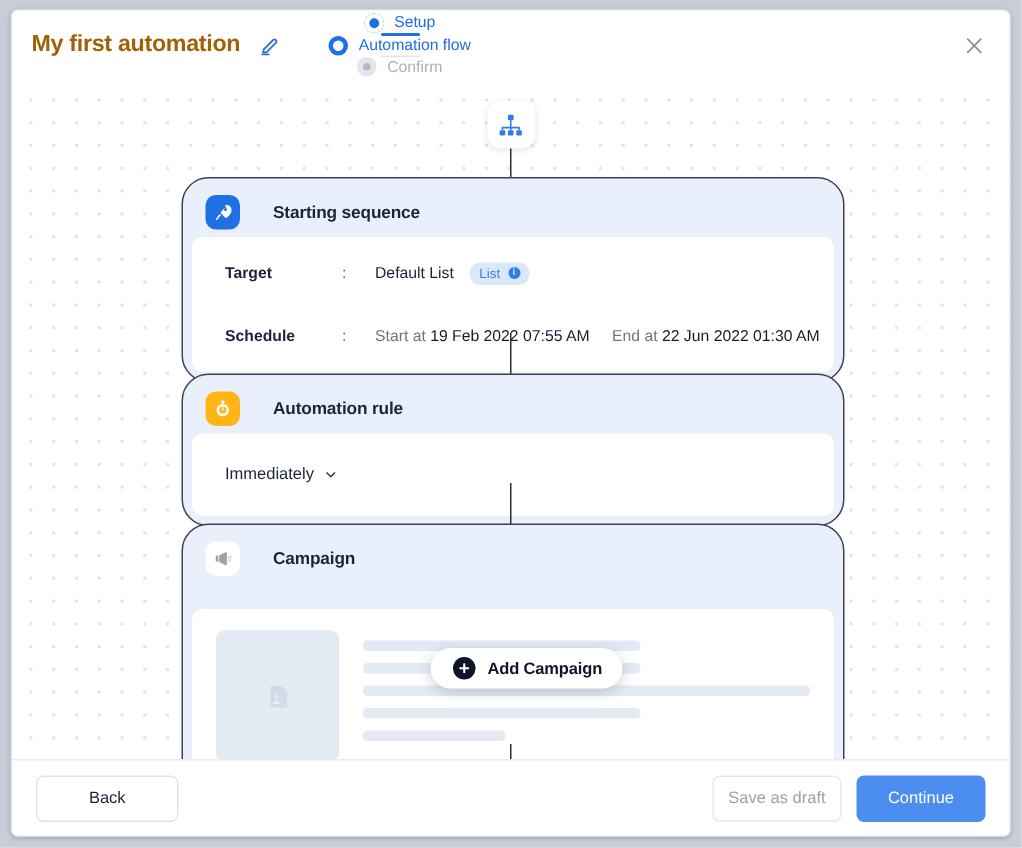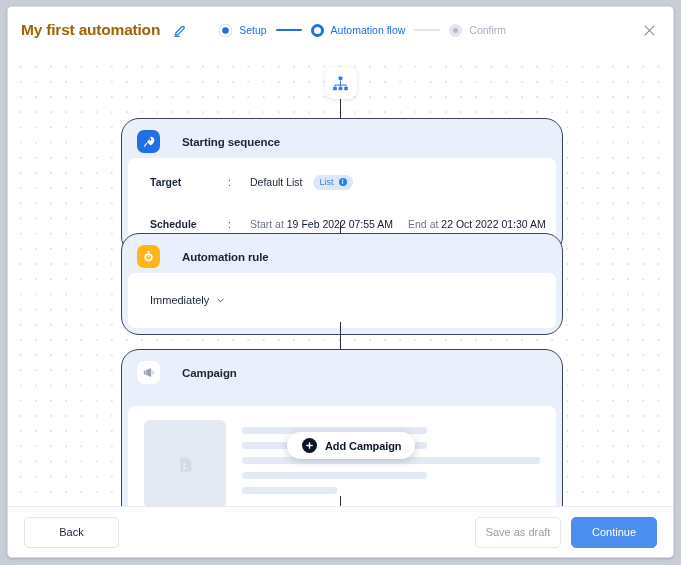--- a/index.html
+++ b/index.html
@@ -49,20 +49,21 @@
     margin-left: 11px;
     width: 16px; height: 16px;
     display: flex; align-items: center; justify-content: center;
     cursor: pointer;
   }
 
   .stepper {
     display: flex;
     align-items: center;
     margin-left: 32px;
+    flex-direction: column;
   }
   .step { display: flex; align-items: center; cursor: pointer; }
   .step-dot-filled {
     width: 13px; height: 13px; border-radius: 50%;
     background: #1f6fe5;
     box-shadow: inset 0 0 0 3.2px #ffffff, 0 0 0 0 #fff;
     position: relative;
   }
   .step-ring {
     width: 13px; height: 13px; border-radius: 50%;
@@ -427,30 +428,30 @@
               </span>
             </div>
           </div>
 
           <div class="kv-row">
             <div class="kv-key">Schedule</div>
             <div class="kv-colon">:</div>
             <div class="kv-val sched">
               <span class="muted">Start at</span>&nbsp;<span class="strong">19 Feb 2022 07:55 AM</span>
               <span class="gap"></span>
-              <span class="muted">End at</span>&nbsp;<span class="strong">22 Oct 2022 01:30 AM</span>
+              <span class="muted">End at</span>&nbsp;<span class="strong">22 Jun 2022 01:30 AM</span>
             </div>
           </div>
 
         </div>
       </div>
 
       <div class="vline" style="top:169px;height:28px;"></div>
 
-      <div class="card" style="top:180px;">
+      <div class="card" style="top:196px;">
         <div class="card-head">
           <div class="card-badge amber">
             <svg width="13" height="13" viewBox="0 0 24 24">
               <circle cx="12" cy="13.6" r="7.6" fill="#ffffff"></circle>
               <rect x="9.7" y="1.8" width="4.6" height="2.6" rx="1.1" fill="#ffffff"></rect>
               <path d="M12 4.4v2.2" stroke="#ffffff" stroke-width="2.2"></path>
               <circle cx="12" cy="13.6" r="4.4" fill="#ffb515"></circle>
               <path d="M12 13.6v-2.8" stroke="#ffffff" stroke-width="1.6" stroke-linecap="round"></path>
             </svg>
           </div>

